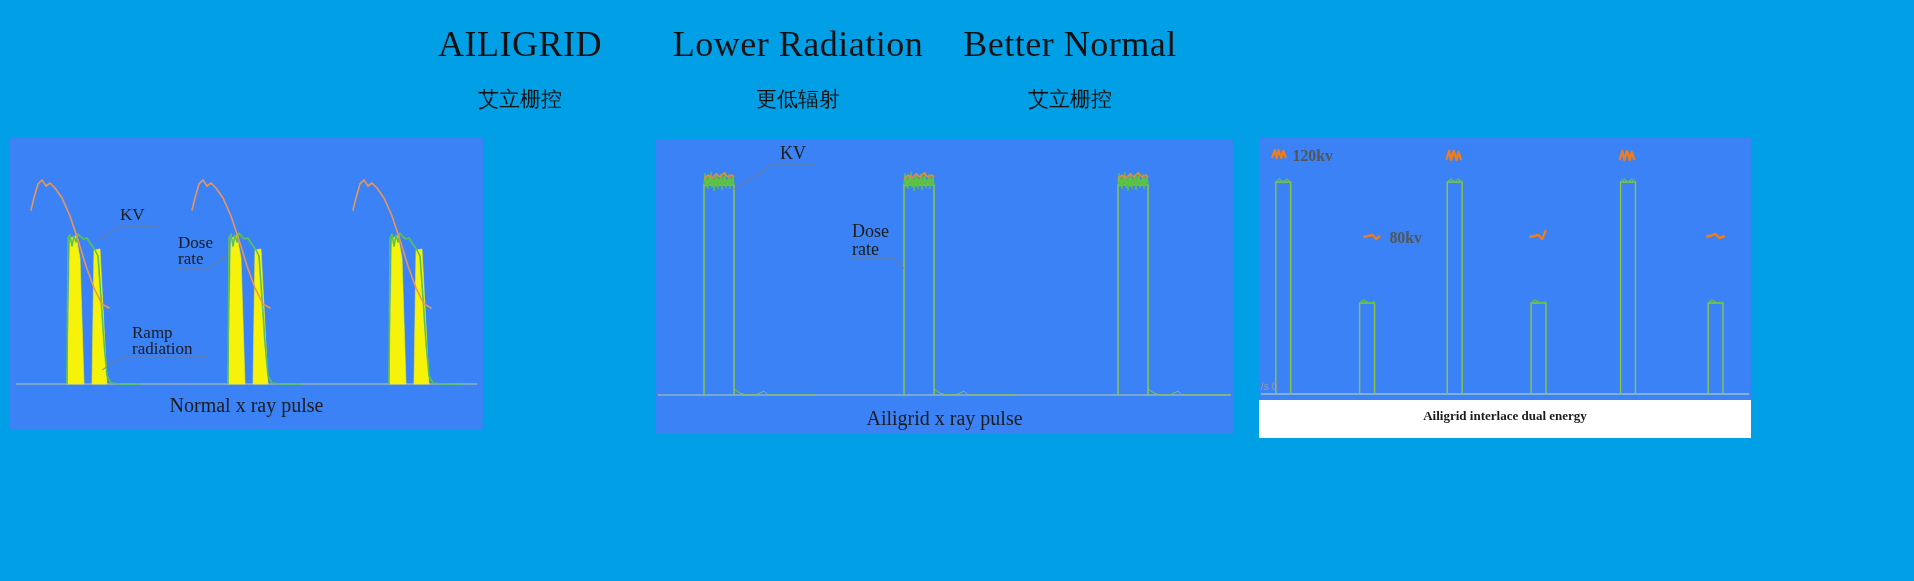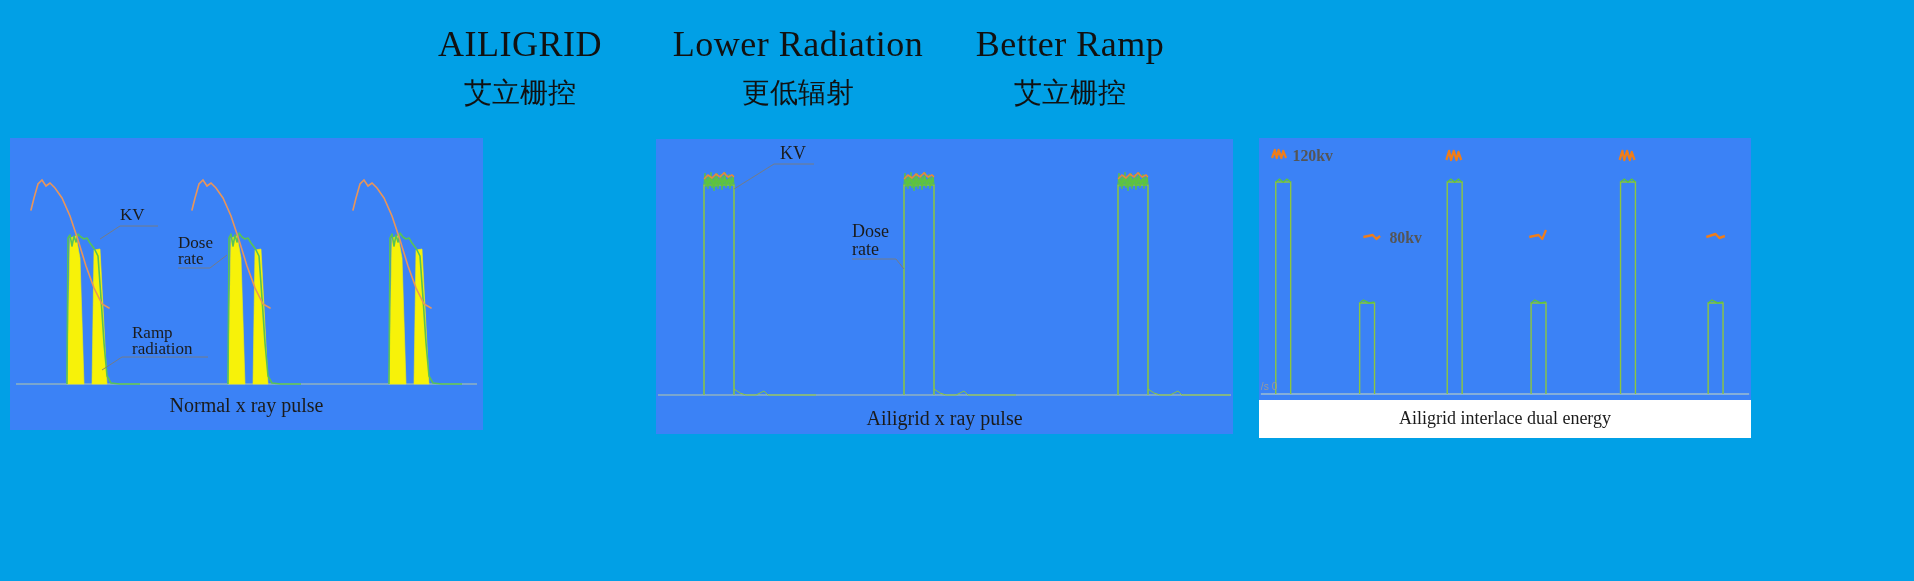--- a/index.html
+++ b/index.html
@@ -30,24 +30,24 @@
     color: #111111;
   }
   .hdr-en {
     font-size: 36px;
     font-family: "Liberation Serif", "DejaVu Serif", serif;
     letter-spacing: 0.5px;
     line-height: 44px;
     white-space: nowrap;
   }
   .hdr-zh {
-    font-size: 28px;
+    font-size: 21px;
     font-family: Liberation Serif, serif;
     line-height: 30px;
-    margin-top: 12px;
+    margin-top: 18px;
     white-space: nowrap;
   }
   #hdr-col-0 { left: 380px; top: 0; width: 280px; }
   #hdr-col-1 { left: 628px; top: 0; width: 340px; }
   #hdr-col-2 { left: 905px; top: 0; width: 330px; }
 
   
   .panel {
     position: absolute;
     background: #3b82f6;
@@ -85,43 +85,43 @@
   
   #panel-2 .plot { height: 262px; }
   #panel-2 .capstrip {
     position: absolute;
     left: 0; top: 262px;
     width: 100%; height: 38px;
     background: #ffffff;
   }
   #panel-2 .caption {
     top: 270px;
-    font-weight: normal;
-    font-size: 18px;
+    font-weight: bold;
+    font-size: 13px;
   }
 
   svg { display: block; }
 </style>
 </head>
 <body style="background: rgb(1, 160, 230);">
 
 <div id="header">
 
   <div class="hdr-col" id="hdr-col-0">
     <div class="hdr-en">AILIGRID</div>
     <div class="hdr-zh">艾立栅控</div>
   </div>
 
   <div class="hdr-col" id="hdr-col-1">
     <div class="hdr-en">Lower Radiation</div>
     <div class="hdr-zh">更低辐射</div>
   </div>
 
   <div class="hdr-col" id="hdr-col-2">
-    <div class="hdr-en">Better Ramp</div>
+    <div class="hdr-en">Better Normal</div>
     <div class="hdr-zh">艾立栅控</div>
   </div>
 
 </div>
 
 <div class="panel" id="panel-0">
 
   <svg class="plot" viewBox="0 0 473 253" preserveAspectRatio="none">
 
     <line x1="6" y1="246" x2="467" y2="246" stroke="#b9c9a6" stroke-width="1"></line>

